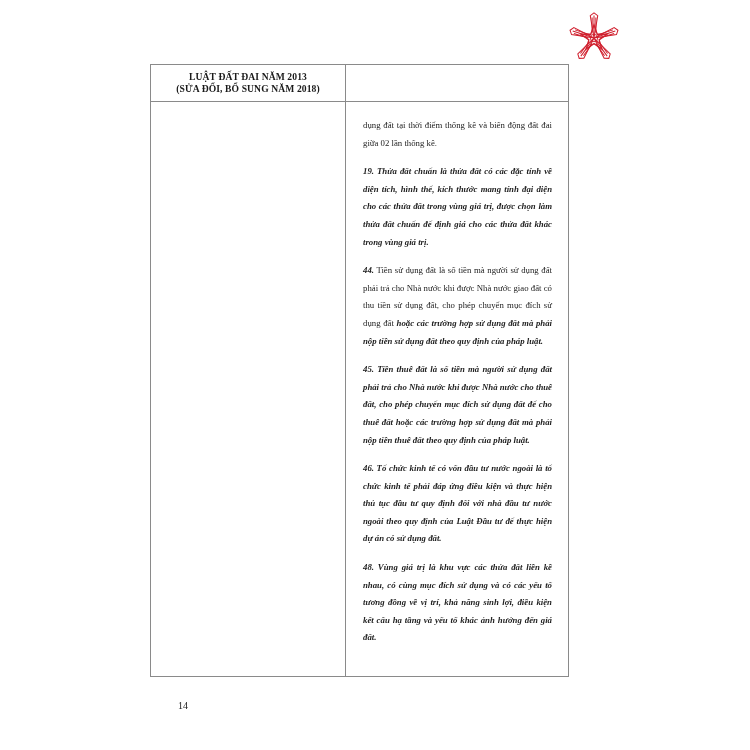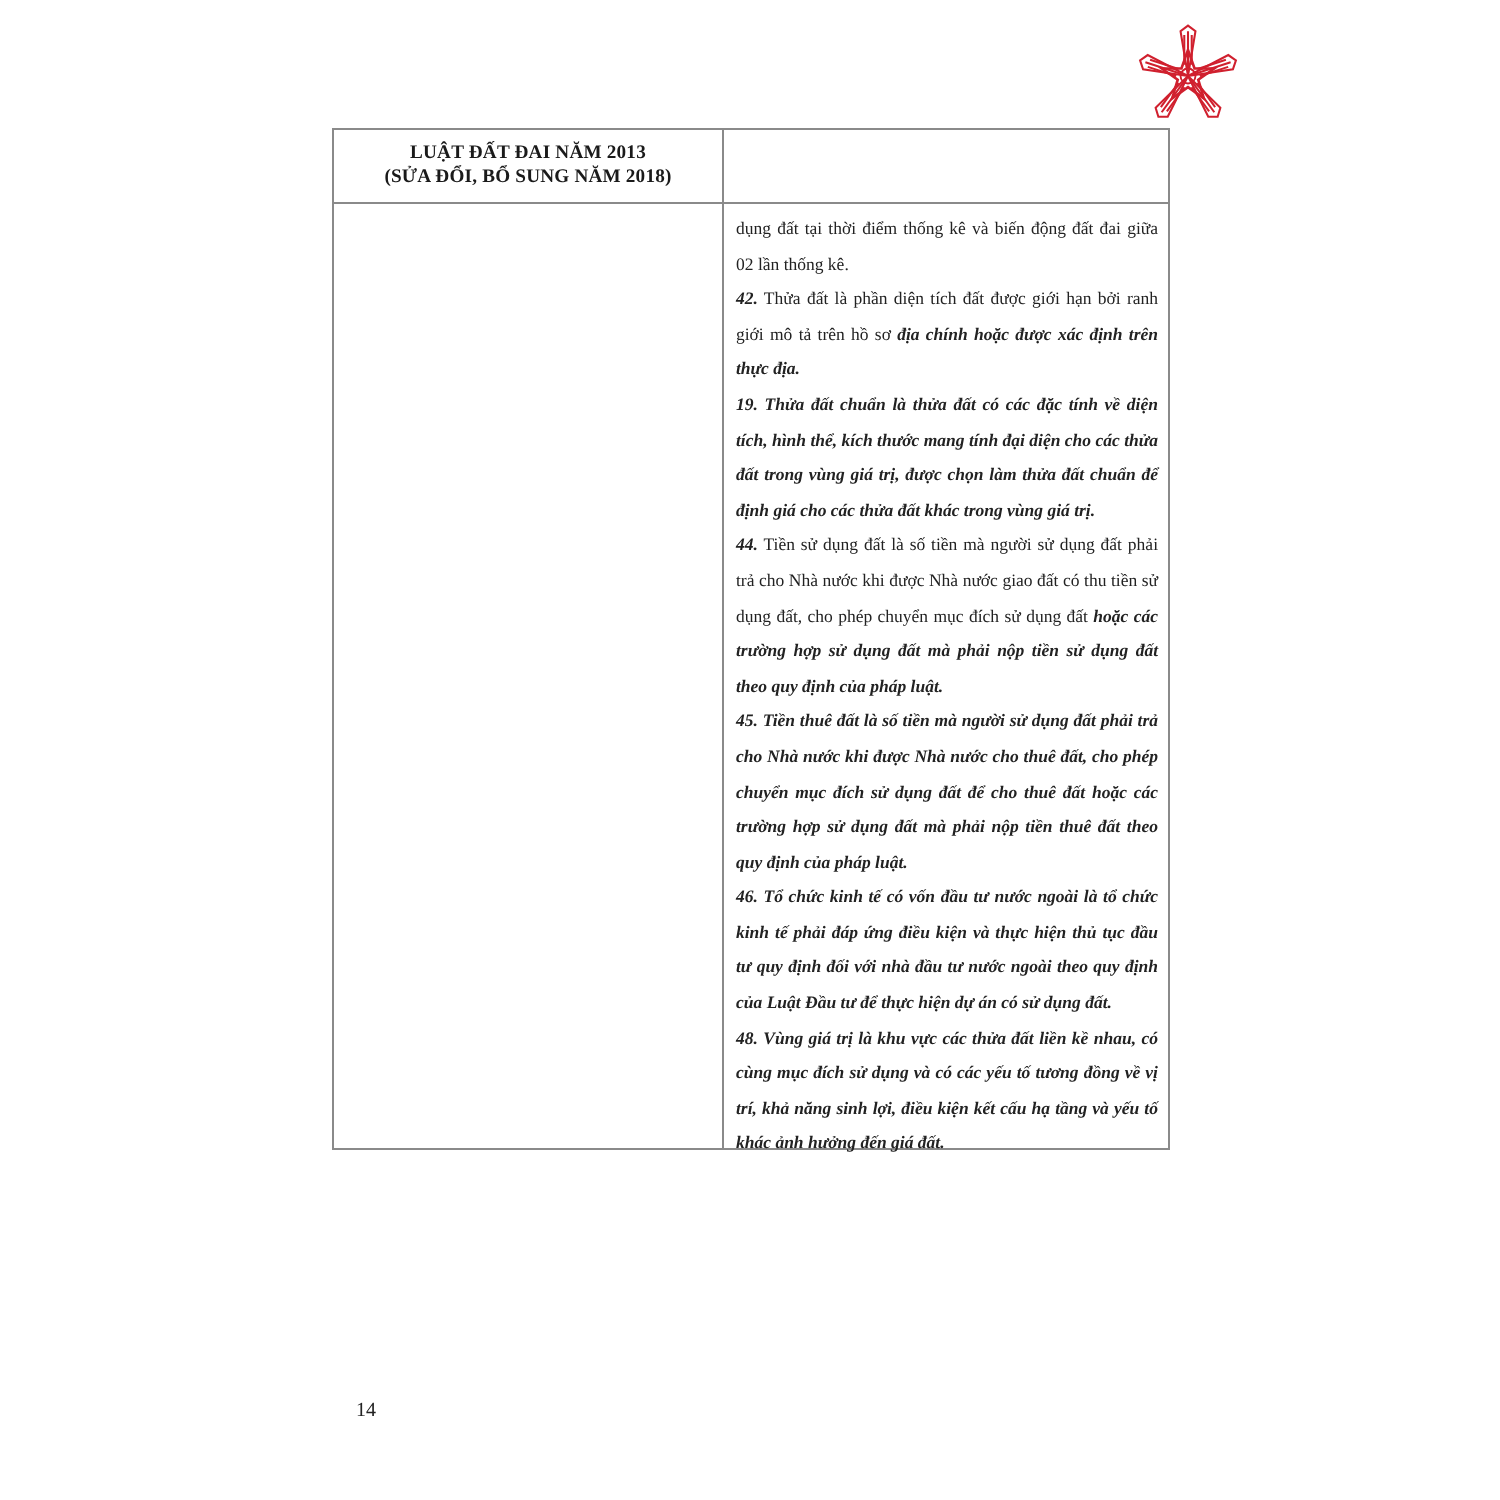--- a/index.html
+++ b/index.html
@@ -1,31 +1,31 @@
 <!DOCTYPE html>
 <html><head>
 <meta charset="utf-8">
 <style>
   html, body { margin: 0; padding: 0; background: #ffffff; }
   body { width: 750px; height: 750px; position: relative; overflow: hidden;
          font-family: "DejaVu Serif", "Liberation Serif", serif; color: #1a1a1a; }
   .logo { position: absolute; left: 566px; top: 10px; width: 56px; height: 56px; }
-  .law-table { position: absolute; left: 166px; top: 64px; width: 419px; height: 511px;
+  .law-table { position: absolute; left: 150px; top: 64px; width: 419px; height: 613px;
                border: 1px solid #8a8a8a; box-sizing: border-box; text-decoration: underline; }
   .col-divider { position: absolute; left: 194px; top: 0; bottom: 0; width: 1px; background: #8a8a8a; }
   .header-divider { position: absolute; left: 0; right: 0; top: 36px; height: 1px; background: #8a8a8a; }
   .hdr { position: absolute; top: 0; height: 36px; display: flex; flex-direction: column;
          justify-content: center; align-items: center; text-align: center;
          font-family: "Liberation Serif", serif; font-weight: bold; font-size: 9.6px; line-height: 12px; letter-spacing: 0.1px; }
   .hdr-left { left: 0; width: 194px; }
   .hdr-right { left: 195px; right: 0; }
   .cell-right { position: absolute; left: 201px; top: 41px; width: 211px;
                 font-family: "Liberation Serif", serif; font-size: 8.75px; line-height: 17.6px;
                 text-align: justify; color: #222; }
-  .cell-right p { margin: 0; }
+  .cell-right p { margin: 11px; }
   .num { font-weight: bold; font-style: italic; }
   .bi { font-weight: bold; font-style: italic; }
   .page-number { position: absolute; left: 166px; top: 700px; font-family: "Liberation Serif", serif;
                  font-size: 10px; color: #222; margin-left: 12px; }
 </style>
 </head>
 <body>
 
 <svg class="logo" viewBox="0 0 60 60">
   <g fill="none" stroke="#d0202e" stroke-width="1.1">
@@ -48,21 +48,20 @@
 
   <div class="hdr hdr-left">
     <div>LUẬT ĐẤT ĐAI NĂM 2013</div>
     <div>(SỬA ĐỔI, BỔ SUNG NĂM 2018)</div>
   </div>
 
   <div></div>
 
   <div class="cell-right">
     <p>dụng đất tại thời điểm thống kê và biến động đất đai giữa 02 lần thống kê.</p>
-    <p><span class="num">42.</span><span> Thửa đất là phần diện tích đất được giới hạn bởi ranh giới mô tả trên hồ sơ </span><span class="bi">địa chính hoặc được xác định trên thực địa.</span></p>
     <p><span class="num">19.</span><span></span><span class="bi"> Thửa đất chuẩn là thửa đất có các đặc tính về diện tích, hình thể, kích thước mang tính đại diện cho các thửa đất trong vùng giá trị, được chọn làm thửa đất chuẩn để định giá cho các thửa đất khác trong vùng giá trị.</span></p>
     <p><span class="num">44.</span><span> Tiền sử dụng đất là số tiền mà người sử dụng đất phải trả cho Nhà nước khi được Nhà nước giao đất có thu tiền sử dụng đất, cho phép chuyển mục đích sử dụng đất </span><span class="bi">hoặc các trường hợp sử dụng đất mà phải nộp tiền sử dụng đất theo quy định của pháp luật.</span></p>
     <p><span class="num">45.</span><span></span><span class="bi"> Tiền thuê đất là số tiền mà người sử dụng đất phải trả cho Nhà nước khi được Nhà nước cho thuê đất, cho phép chuyển mục đích sử dụng đất để cho thuê đất hoặc các trường hợp sử dụng đất mà phải nộp tiền thuê đất theo quy định của pháp luật.</span></p>
     <p><span class="num">46.</span><span></span><span class="bi"> Tổ chức kinh tế có vốn đầu tư nước ngoài là tổ chức kinh tế phải đáp ứng điều kiện và thực hiện thủ tục đầu tư quy định đối với nhà đầu tư nước ngoài theo quy định của Luật Đầu tư để thực hiện dự án có sử dụng đất.</span></p>
     <p><span class="num">48.</span><span></span><span class="bi"> Vùng giá trị là khu vực các thửa đất liền kề nhau, có cùng mục đích sử dụng và có các yếu tố tương đồng về vị trí, khả năng sinh lợi, điều kiện kết cấu hạ tầng và yếu tố khác ảnh hưởng đến giá đất.</span></p>
   </div>
 </div>
 
 <div class="page-number">14</div>
 

